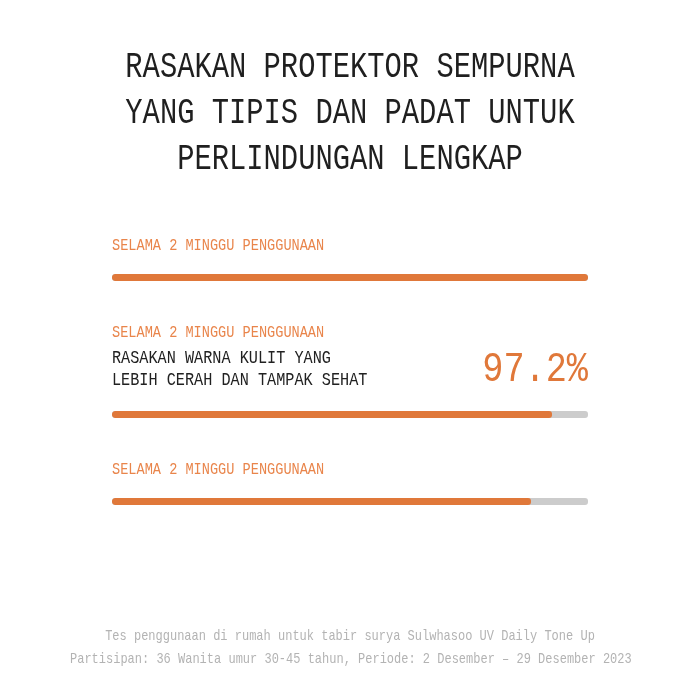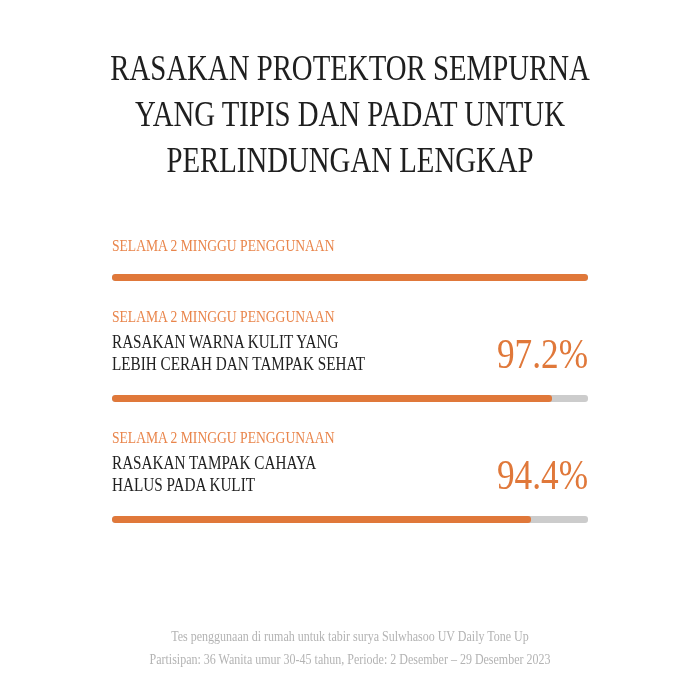--- a/index.html
+++ b/index.html
@@ -2,21 +2,21 @@
 <html><head>
 <meta charset="utf-8">
 <style>
   html, body { margin: 0; padding: 0; background: #ffffff; }
   .canvas {
     position: relative;
     width: 700px;
     height: 700px;
     background: #ffffff;
     overflow: hidden;
-    font-family: Liberation Serif, serif;
+    font-family: Liberation Mono, monospace;
   }
 
   
   .title {
     position: absolute;
     top: 45px; left: 0; right: 0;
     text-align: center;
     color: #1f1f1f;
     font-size: 36px;
     line-height: 46px;
@@ -26,21 +26,21 @@
     white-space: nowrap;
   }
 
   
   .stats {
     position: absolute;
     top: 238px;
     left: 112px;
     width: 476px;
   }
-  .stat-block { position: relative; margin-bottom: 28px; }
+  .stat-block { position: relative; margin-bottom: 44px; }
   .stat-label {
     color: #e9854b;
     font-size: 17px;
     line-height: 16px;
     margin-bottom: 6px;
     transform: scaleX(0.80);
     transform-origin: 0 50%;
     white-space: nowrap;
   }
   .desc-wrap { position: relative; }
@@ -119,25 +119,20 @@
         <div class="desc-line">LEBIH CERAH DAN TAMPAK SEHAT</div>
         <div class="stat-value">97.2%</div>
       </div>
       <div class="bar-track">
         <div class="bar-fill" style="width: 92.5%;"></div>
       </div>
     </div>
 
     <div class="stat-block">
       <div class="stat-label">SELAMA 2 MINGGU PENGGUNAAN</div>
-      <div class="desc-wrap">
-        <div class="desc-line">RASAKAN TAMPAK CAHAYA</div>
-        <div class="desc-line">HALUS PADA KULIT</div>
-        <div class="stat-value">94.4%</div>
-      </div>
       <div class="bar-track">
         <div class="bar-fill" style="width: 88%;"></div>
       </div>
     </div>
 
   </div>
 
   <div class="footer">
     <div>Tes penggunaan di rumah untuk tabir surya Sulwhasoo UV Daily Tone Up</div>
     <div>Partisipan: 36 Wanita umur 30-45 tahun, Periode: 2 Desember – 29 Desember 2023</div>

